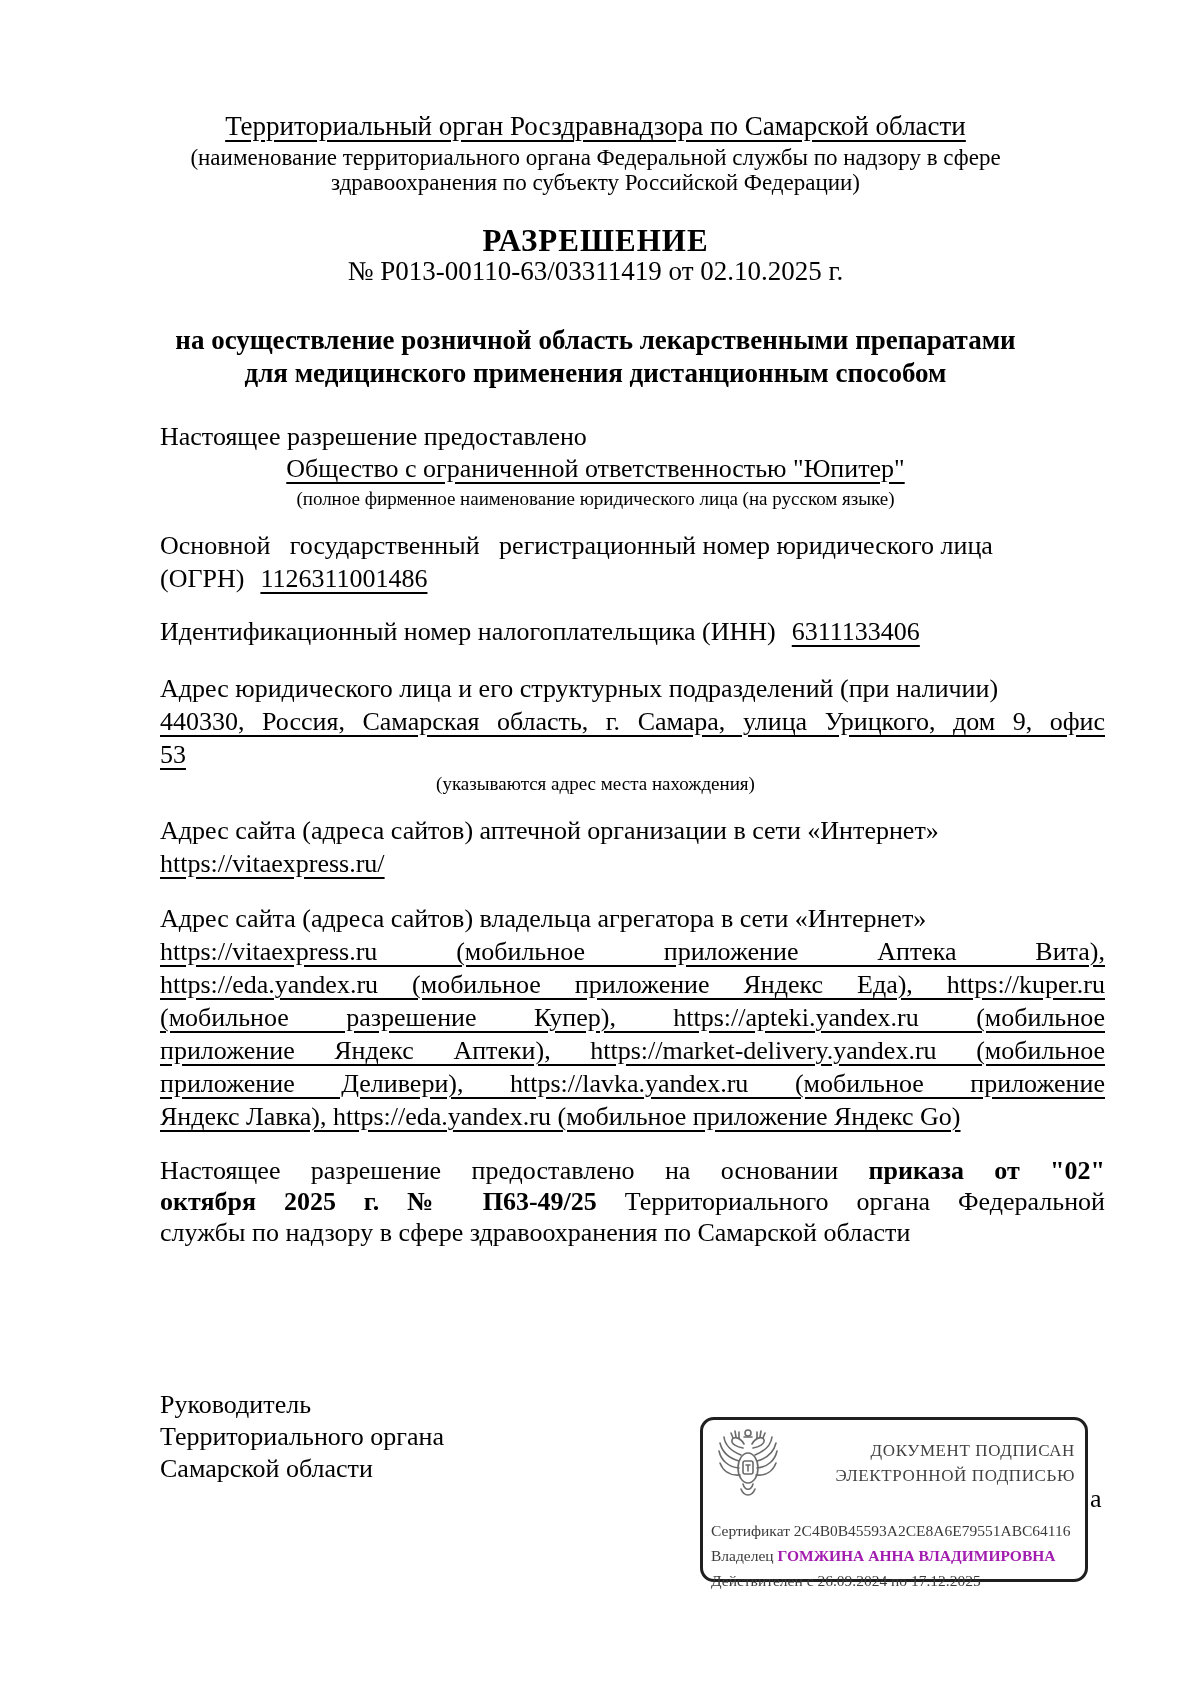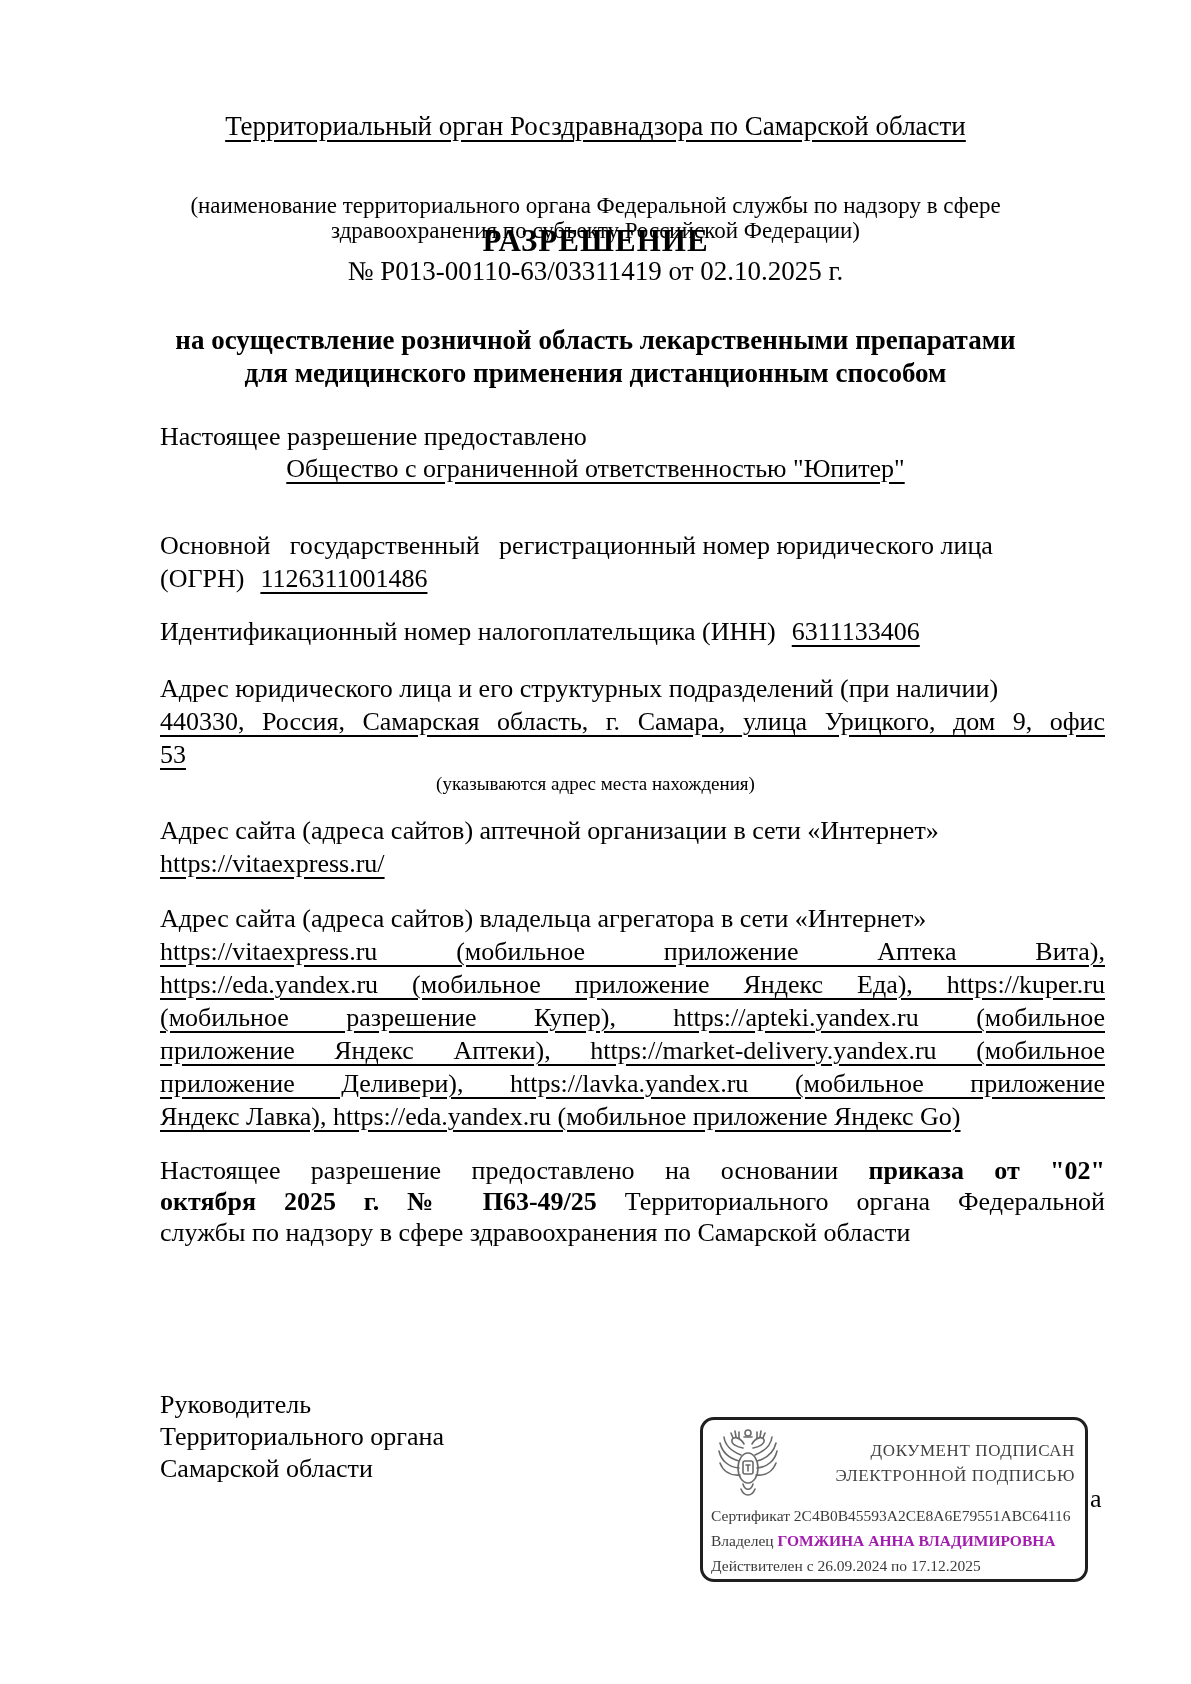--- a/index.html
+++ b/index.html
@@ -10,21 +10,21 @@
     background: #ffffff;
     font-family: "Liberation Serif", "DejaVu Serif", serif;
     color: #000000;
     overflow: hidden;
   }
   .abs { position: absolute; }
   .centered { left: 0; width: 1191px; text-align: center; }
   .content { left: 160px; width: 945px; }
   .body-text { font-size: 26px; line-height: 33px; }
   .t27 { font-size: 27px; line-height: 33px; }
-  .caption-lg { font-size: 23px; line-height: 25px; margin-top: 48px; }
+  .caption-lg { font-size: 23px; line-height: 25px; }
   .small { font-size: 19px; line-height: 25px; }
   .bold { font-weight: bold; }
   .uline {
     text-decoration: underline;
     text-decoration-thickness: 2px;
     text-underline-offset: 5px;
   }
   .jlast { text-align: justify; text-align-last: justify; }
   .pre { white-space: pre-wrap; }
   .gap { margin-left: 16px; margin-top: 29px; }
@@ -40,21 +40,21 @@
     color: #3f3f3f;
   }
   .stamp-head { display: flex; align-items: center; height: 74px; }
   .stamp-emblem { width: 62px; height: 72px; margin-left: 6px; flex: none; }
   .stamp-title {
     flex: 1; text-align: right;
     font-size: 17px; line-height: 25px;
     letter-spacing: 0.6px;
     color: #414141;
   }
-  .stamp-lines { margin-top: 3px; font-size: 15.5px; line-height: 25px; color: #3a3a3a; }
+  .stamp-lines { margin-top: 18px; font-size: 15.5px; line-height: 25px; color: #3a3a3a; }
   .stamp-lines .owner-name { font-weight: bold; color: #a21caf; }
 
   .sig-block { font-size: 26px; line-height: 32px; }
   .name-frag { font-size: 26px; line-height: 33px; }
 </style>
 </head>
 <body>
 
 <div class="page">
 
@@ -66,20 +66,21 @@
   <div class="abs centered doc-type" style="top:223px">РАЗРЕШЕНИЕ</div>
   <div class="abs centered t27" style="top:255px">№ Р013-00110-63/03311419 от 02.10.2025 г.</div>
 
   <div class="abs centered t27 bold" style="top:324px">
     <div>на осуществление розничной область лекарственными препаратами</div>
     <div>для медицинского применения дистанционным способом</div>
   </div>
 
   <div class="abs content body-text" style="top:420px">Настоящее разрешение предоставлено</div>
   <div class="abs centered body-text" style="top:452px"><span class="uline">Общество с ограниченной ответственностью "Юпитер"</span></div>
+  <div class="abs centered small" style="top:486px">(полное фирменное наименование юридического лица (на русском языке)</div>
 
   <div class="abs content body-text" style="top:529px">
     <div class="pre">Основной   государственный   регистрационный номер юридического лица</div>
     <div><span>(ОГРН)</span><span class="uline gap">1126311001486</span></div>
   </div>
 
   <div class="abs content body-text" style="top:615px"><span>Идентификационный номер налогоплательщика (ИНН)</span><span class="uline gap">6311133406</span></div>
 
   <div class="abs content body-text" style="top:672px">
     <div>Адрес юридического лица и его структурных подразделений (при наличии)</div>

